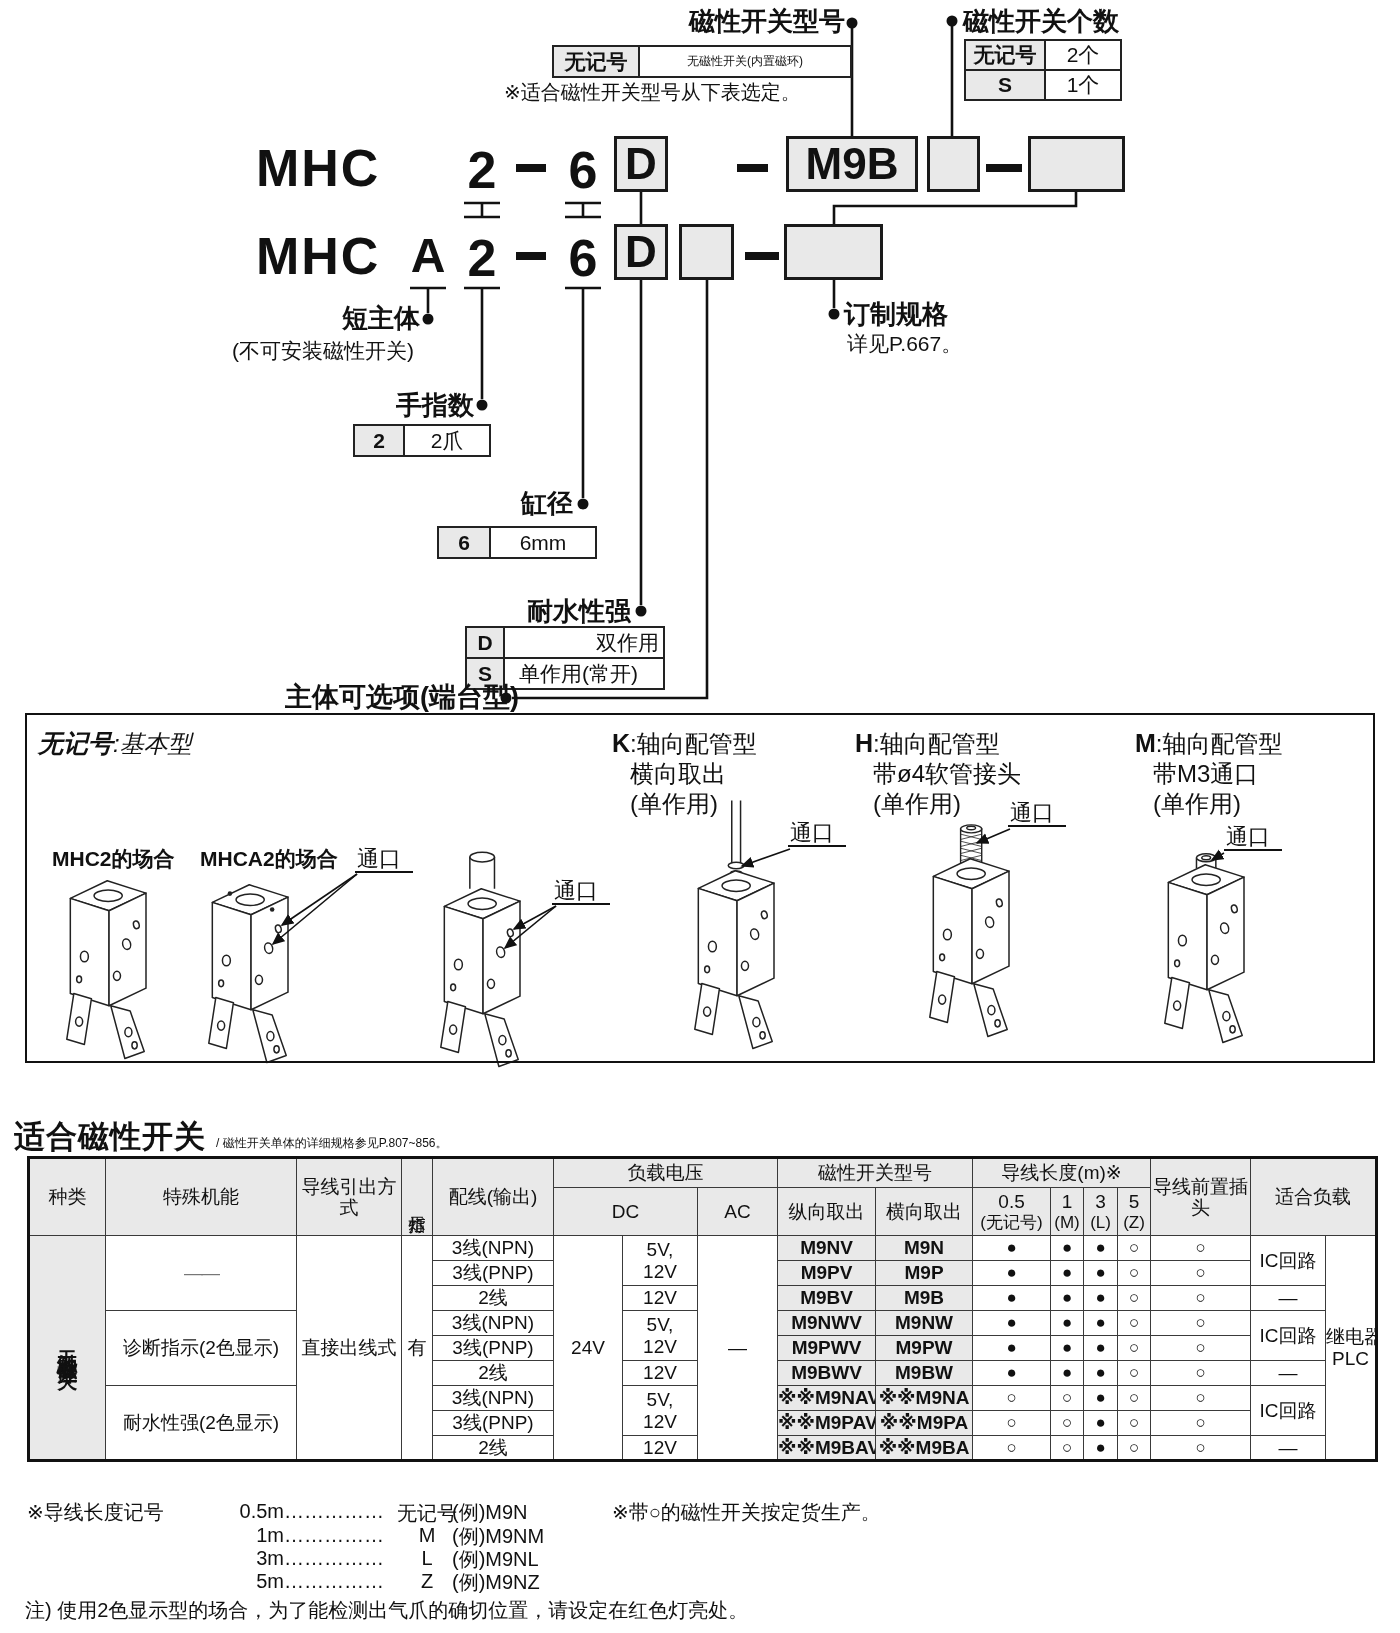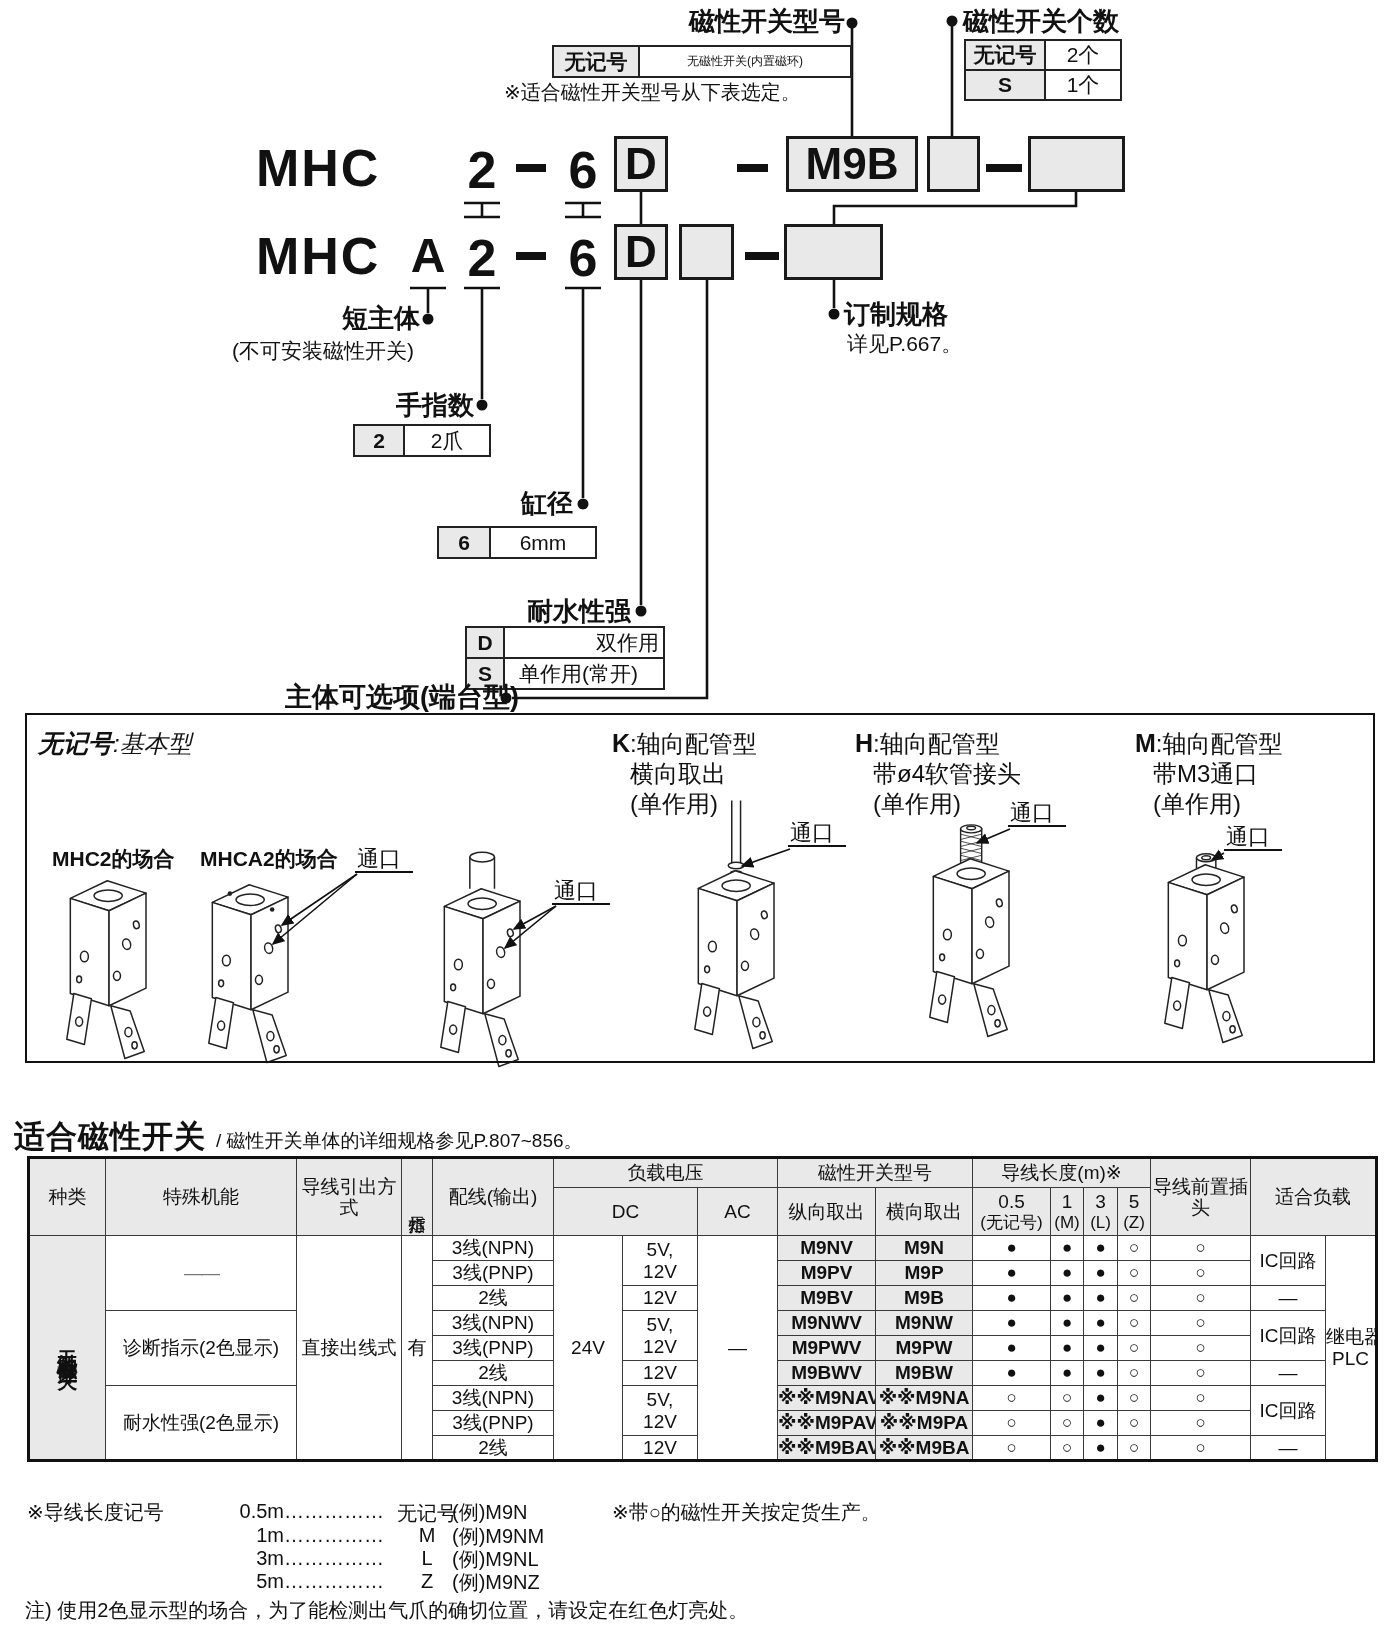--- a/index.html
+++ b/index.html
@@ -17,21 +17,21 @@
         font-weight:bold;font-size:44px;box-sizing:border-box;line-height:1;}
   table.mini{border-collapse:collapse;font-size:21px;text-align:center;table-layout:fixed;}
   table.mini td{border:2px solid #222;height:29px;padding:0 4px;white-space:nowrap;overflow:hidden;}
   table.mini td.k{background:#e9e9e9;font-weight:bold;}
   .panel{position:absolute;border:2.5px solid #111;box-sizing:border-box;}
   .opthead{position:absolute;font-size:24px;line-height:1.25;white-space:nowrap;}
   .opthead b{font-size:25px;}
   .sublbl{position:absolute;font-weight:bold;font-size:21px;white-space:nowrap;}
   .secttitle{position:absolute;display:flex;align-items:baseline;gap:10px;white-space:nowrap;}
   .secttitle .t{font-weight:bold;font-size:31px;letter-spacing:1px;}
-  .secttitle .s{font-size:19px;}
+  .secttitle .s{font-size:12px;}
   table.spec{position:absolute;border-collapse:collapse;table-layout:fixed;border:3px solid #111;
              font-size:19px;text-align:center;}
   table.spec th,table.spec td{border:1.6px solid #3a3a3a;padding:0;line-height:1.12;overflow:hidden;white-space:nowrap;}
   table.spec th{background:#e9e9e9;font-weight:normal;}
   table.spec tr.hr1{height:30px;} table.spec tr.hr2{height:48px;} table.spec tr.b{height:25px;}
   table.spec td.model{background:#e9e9e9;font-weight:bold;font-size:19px;}
   table.spec .vert{writing-mode:vertical-rl;letter-spacing:3px;display:inline-block;}
   table.spec td.kind{background:#e9e9e9;font-weight:bold;font-size:20px;}
   table.spec td.dot{font-size:17px;}
   table.spec td.specialdash{color:#777;letter-spacing:-2px;}

